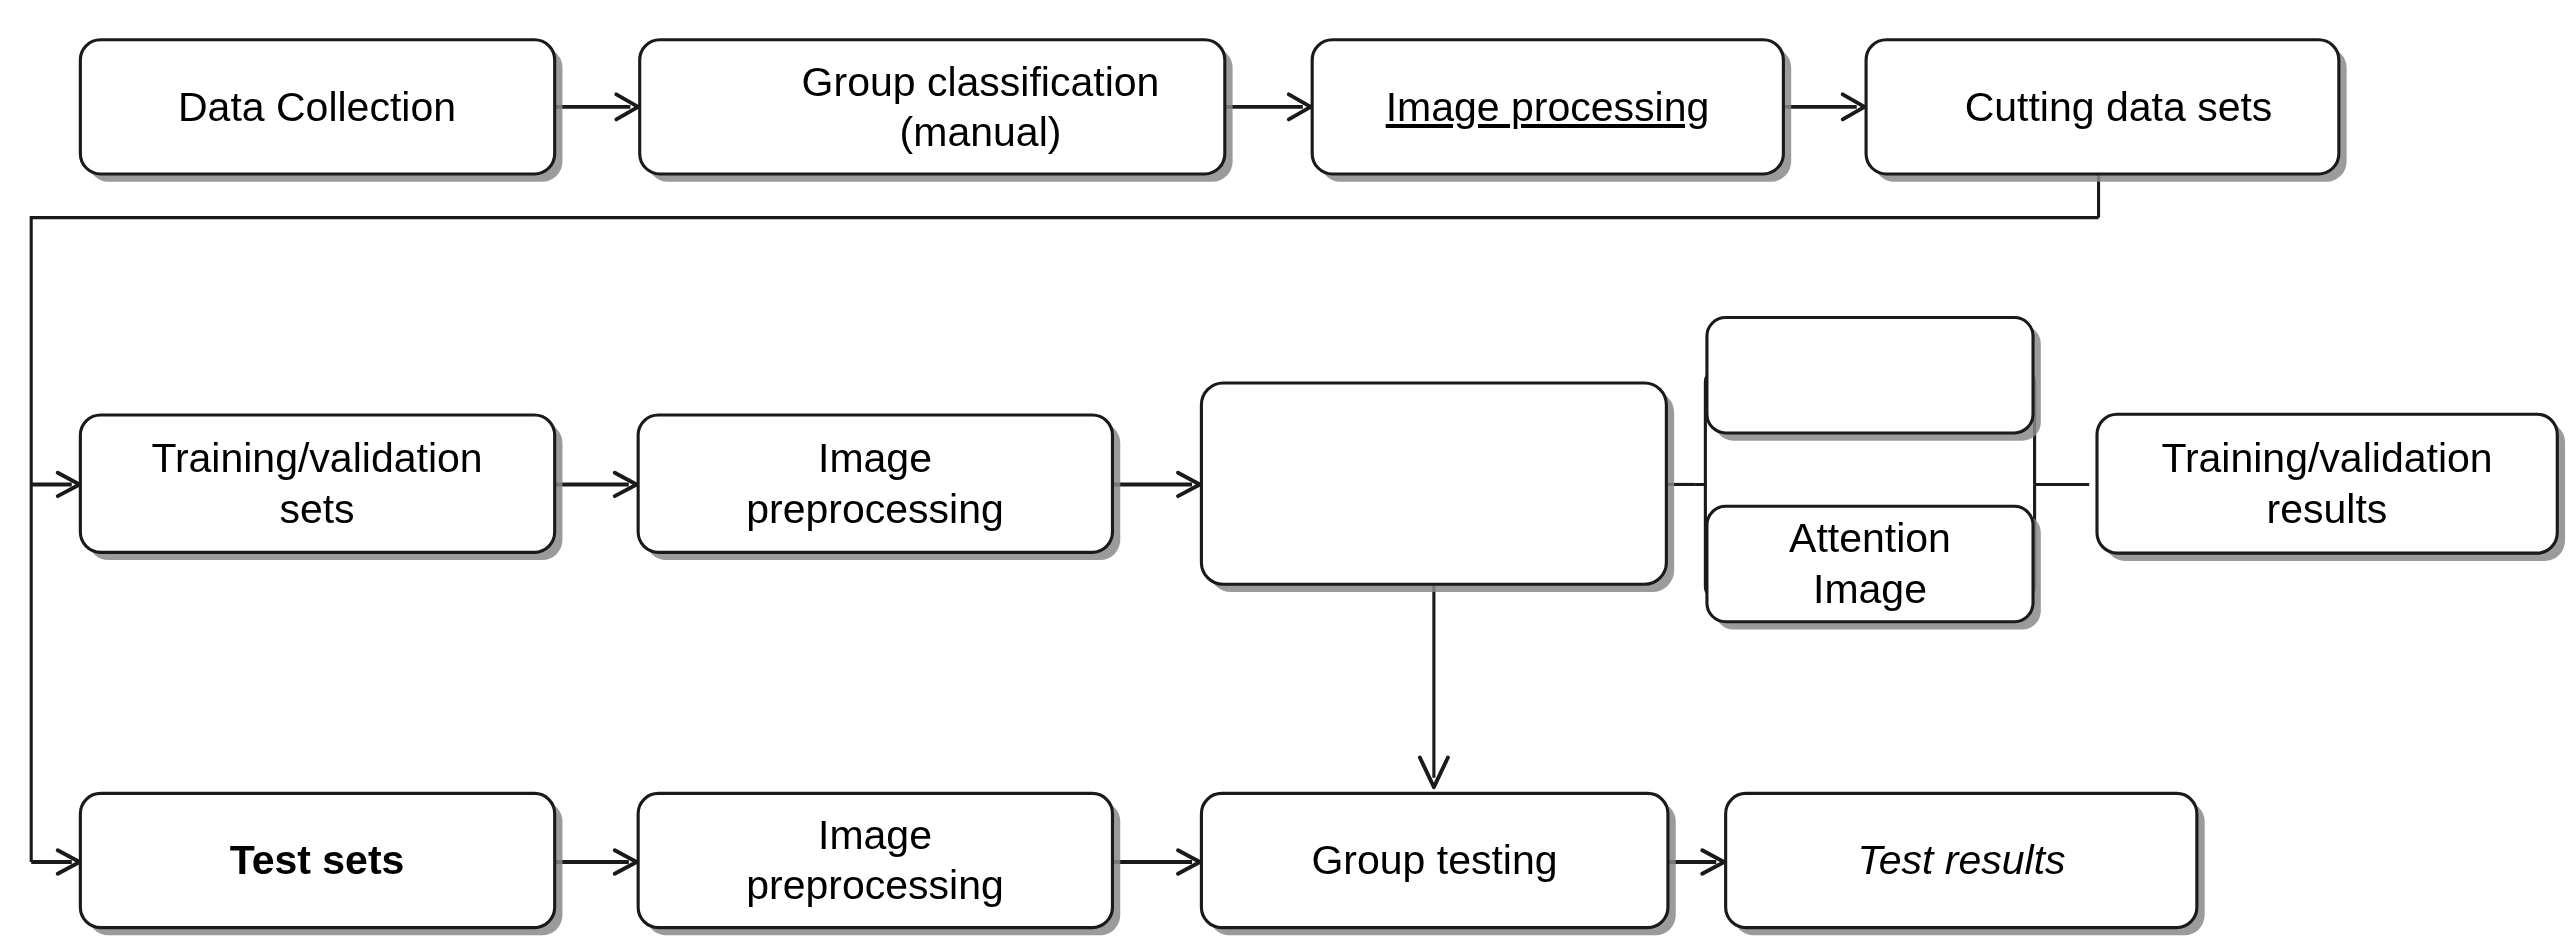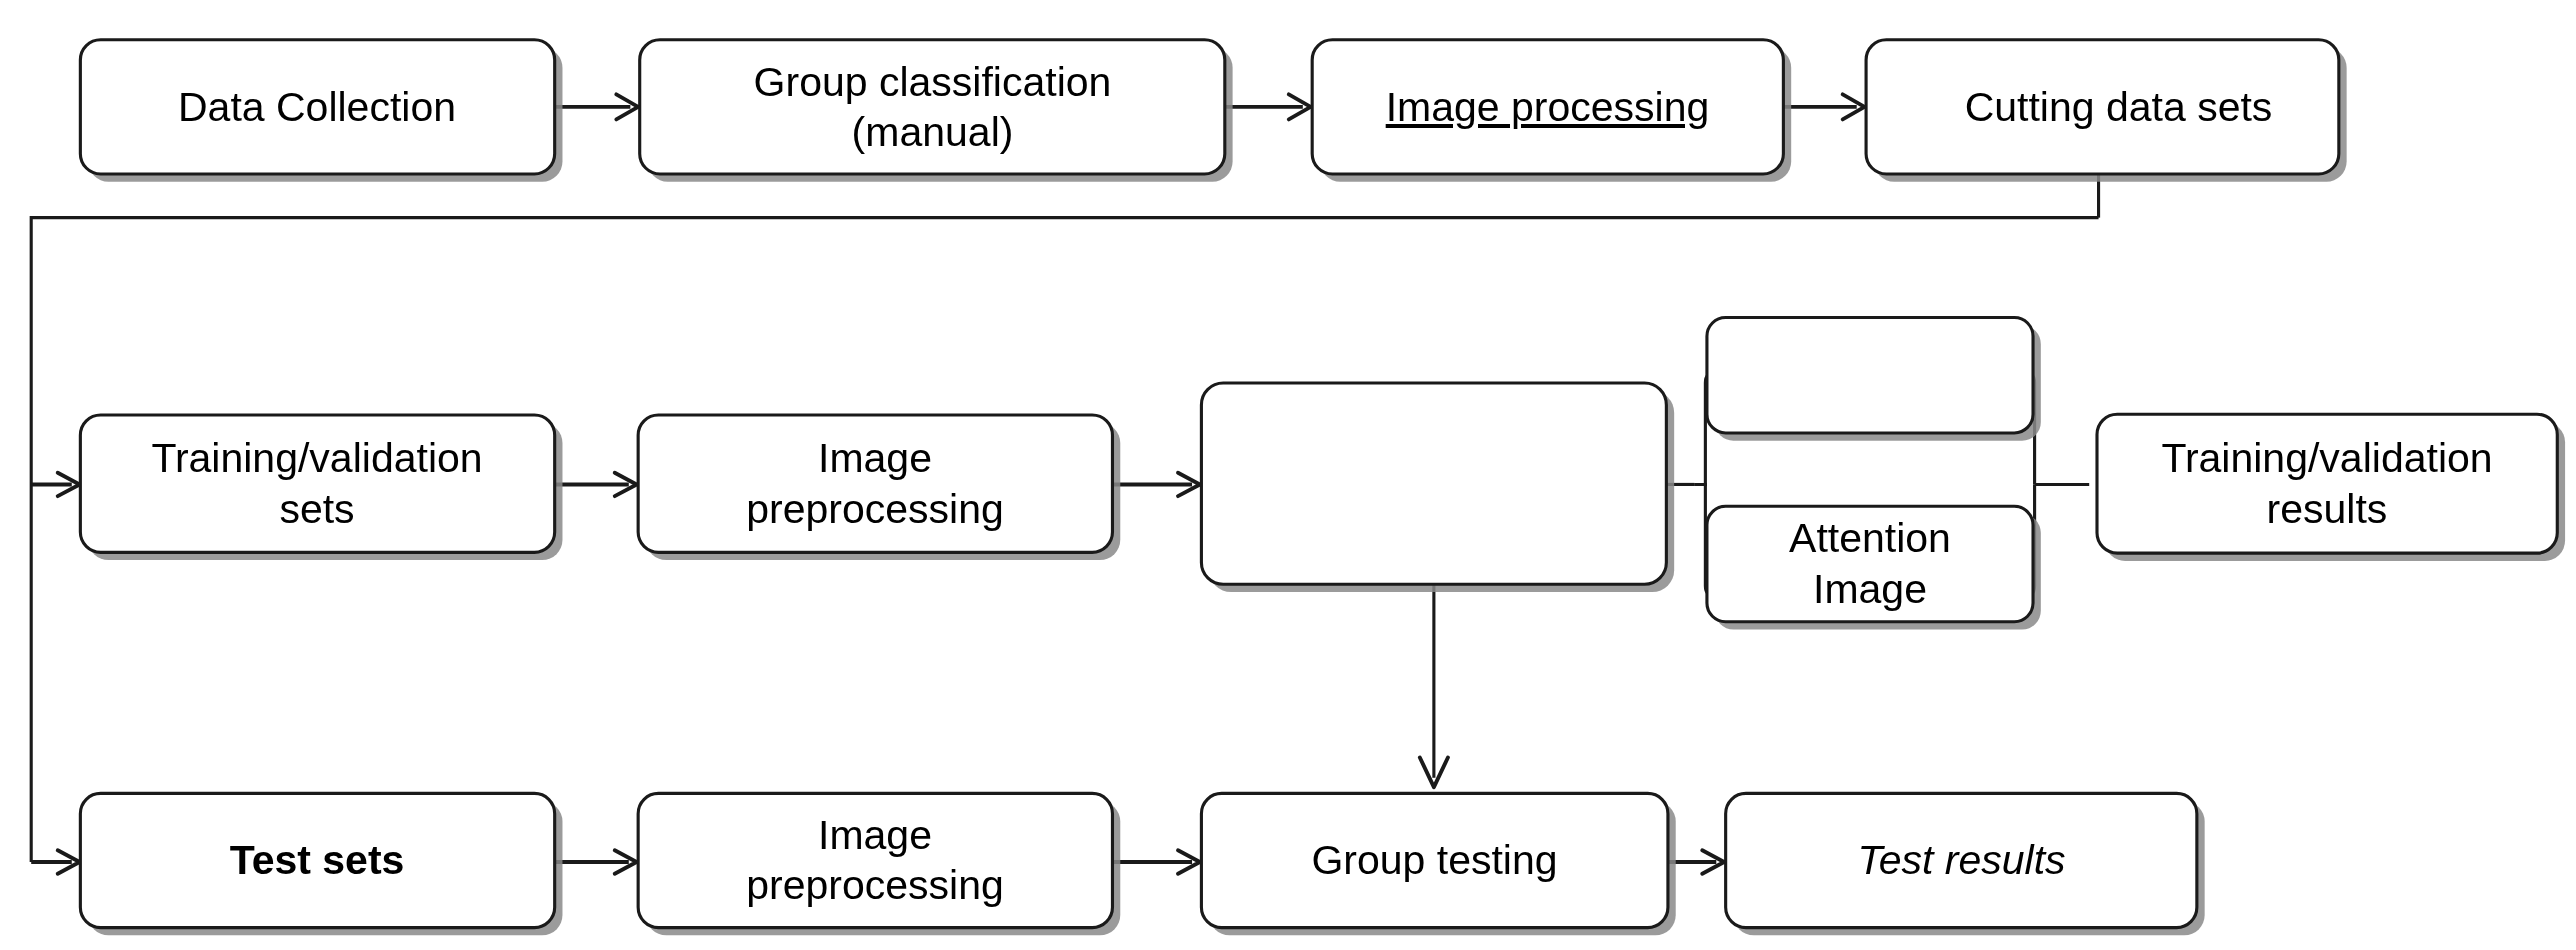--- a/index.html
+++ b/index.html
@@ -201,21 +201,21 @@
     </g>
     <g>
       <rect class="node-shadow" x="2222" y="1018" width="604" height="172" rx="26" ry="26"></rect>
       <rect class="node-rect" x="2212" y="1008" width="604" height="172" rx="26" ry="26"></rect>
     </g>
 
   </svg>
 
   <div class="node-label" style="left:80px; top:33px; width:474px; height:134px;">Data Collection</div>
 
-  <div class="node-label" style="left:640px; top:33px; width:585px; height:134px;">Group classification
+  <div class="node-label" style="left:640px; top:33px; width:585px; height:134px;padding-left:48px;">Group classification
 (manual)</div>
 
   <div class="node-label" style="left:1312px; top:33px; width:471px; height:134px;text-decoration:underline;">Image processing</div>
 
   <div class="node-label" style="left:1866px; top:33px; width:473px; height:134px;padding-left:16px;">Cutting data sets</div>
 
   <div class="node-label" style="left:80px; top:408px; width:474px; height:137px;">Training/validation
 sets</div>
 
   <div class="node-label" style="left:638px; top:408px; width:474px; height:137px;">Image

